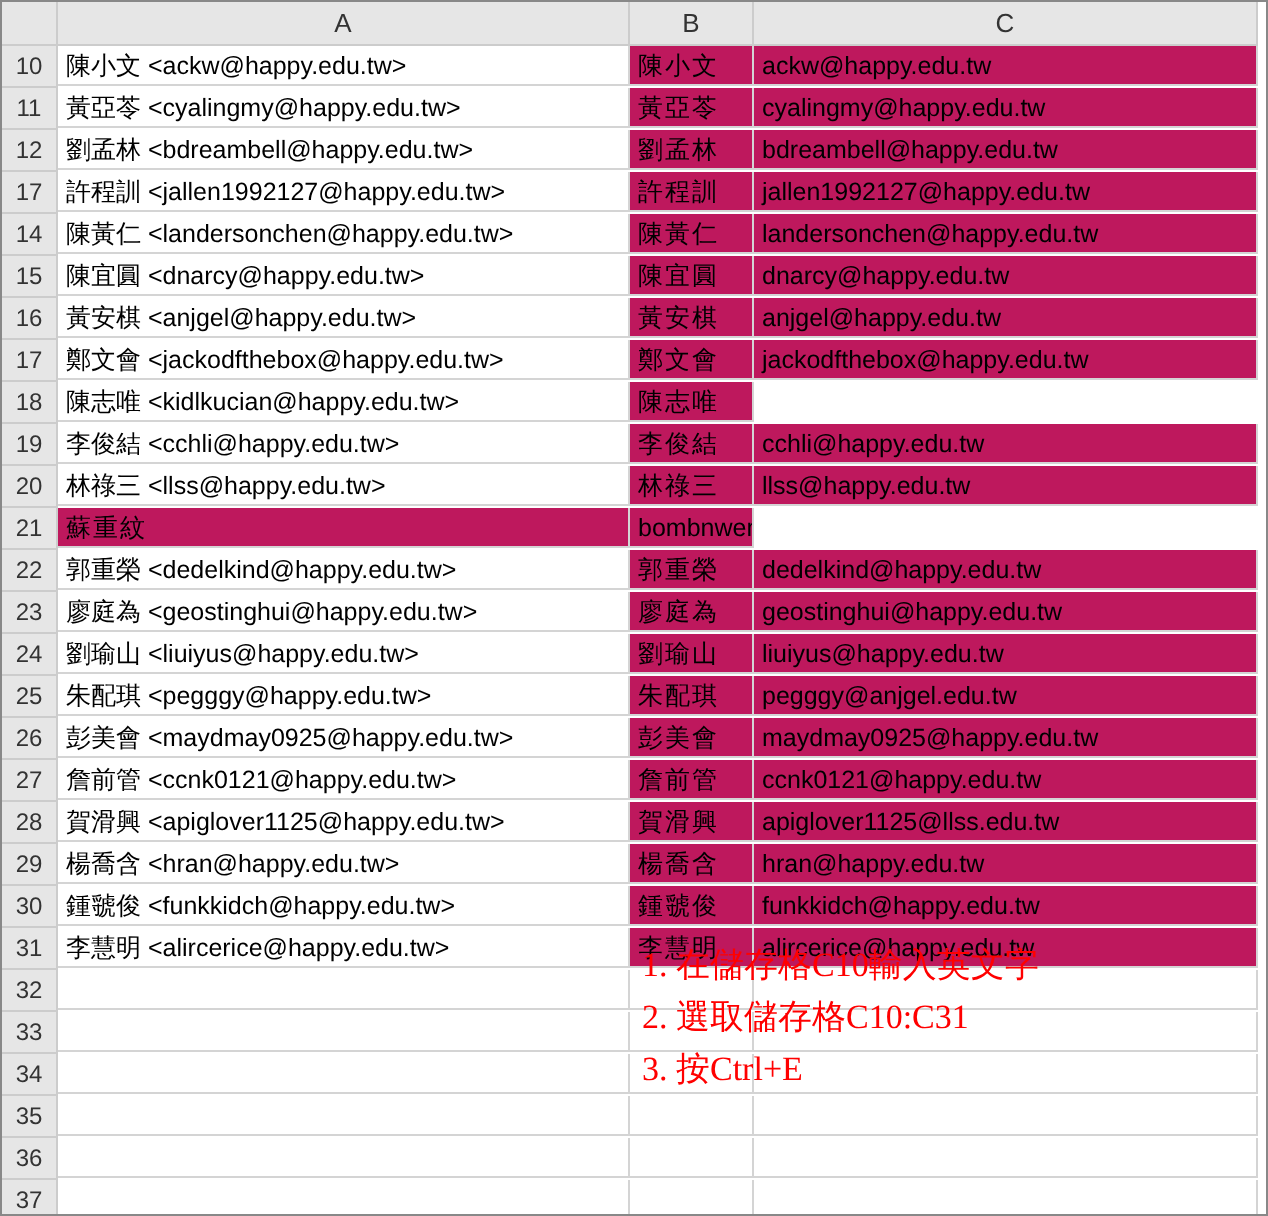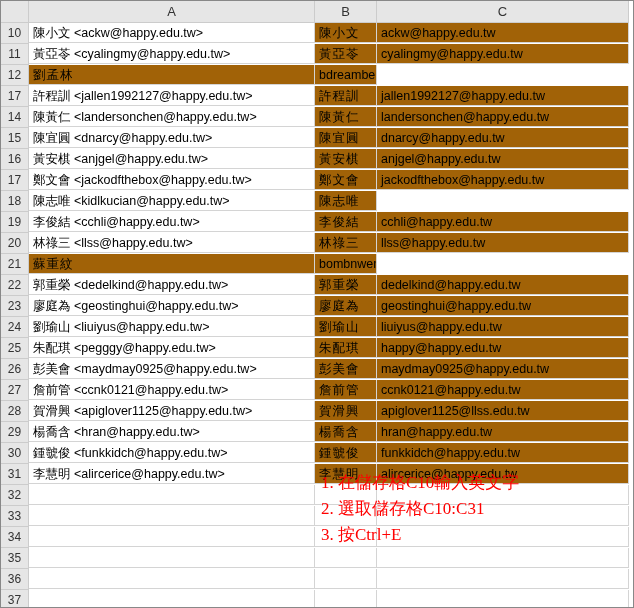--- a/index.html
+++ b/index.html
@@ -43,21 +43,21 @@
     border-bottom: 1px solid #d4d4d4;
     padding: 2px 4px;
     font-size: 12.5px;
     color: #000;
     white-space: nowrap;
     overflow: hidden;
     line-height: 16px;
     height: 20px;
   }
   .cell.hl {
-    background: #a16207;
+    background: #be185d;
   }
   .cell.colB.hl {
     letter-spacing: 1px;
   }
   .corner {
     background: #e6e6e6;
     border: 1px solid #ccc;
     border-top: none;
     border-left: none;
   }
@@ -91,20 +91,21 @@
       <div class="cell hl">ackw@happy.edu.tw</div>
     </div>
     <div class="sheet">
       <div class="row-header">11</div>
       <div class="cell">黃亞苓 &lt;cyalingmy@happy.edu.tw&gt;</div>
       <div class="cell colB hl">黃亞苓</div>
       <div class="cell hl">cyalingmy@happy.edu.tw</div>
     </div>
     <div class="sheet">
       <div class="row-header">12</div>
+      <div class="cell">劉孟林 &lt;bdreambell@happy.edu.tw&gt;</div>
       <div class="cell colB hl">劉孟林</div>
       <div class="cell hl">bdreambell@happy.edu.tw</div>
     </div>
     <div class="sheet">
       <div class="row-header">17</div>
       <div class="cell">許程訓 &lt;jallen1992127@happy.edu.tw&gt;</div>
       <div class="cell colB hl">許程訓</div>
       <div class="cell hl">jallen1992127@happy.edu.tw</div>
     </div>
     <div class="sheet">
@@ -168,21 +169,21 @@
     <div class="sheet">
       <div class="row-header">24</div>
       <div class="cell">劉瑜山 &lt;liuiyus@happy.edu.tw&gt;</div>
       <div class="cell colB hl">劉瑜山</div>
       <div class="cell hl">liuiyus@happy.edu.tw</div>
     </div>
     <div class="sheet">
       <div class="row-header">25</div>
       <div class="cell">朱配琪 &lt;pegggy@happy.edu.tw&gt;</div>
       <div class="cell colB hl">朱配琪</div>
-      <div class="cell hl">happy@happy.edu.tw</div>
+      <div class="cell hl">pegggy@anjgel.edu.tw</div>
     </div>
     <div class="sheet">
       <div class="row-header">26</div>
       <div class="cell">彭美會 &lt;maydmay0925@happy.edu.tw&gt;</div>
       <div class="cell colB hl">彭美會</div>
       <div class="cell hl">maydmay0925@happy.edu.tw</div>
     </div>
     <div class="sheet">
       <div class="row-header">27</div>
       <div class="cell">詹前管 &lt;ccnk0121@happy.edu.tw&gt;</div>

